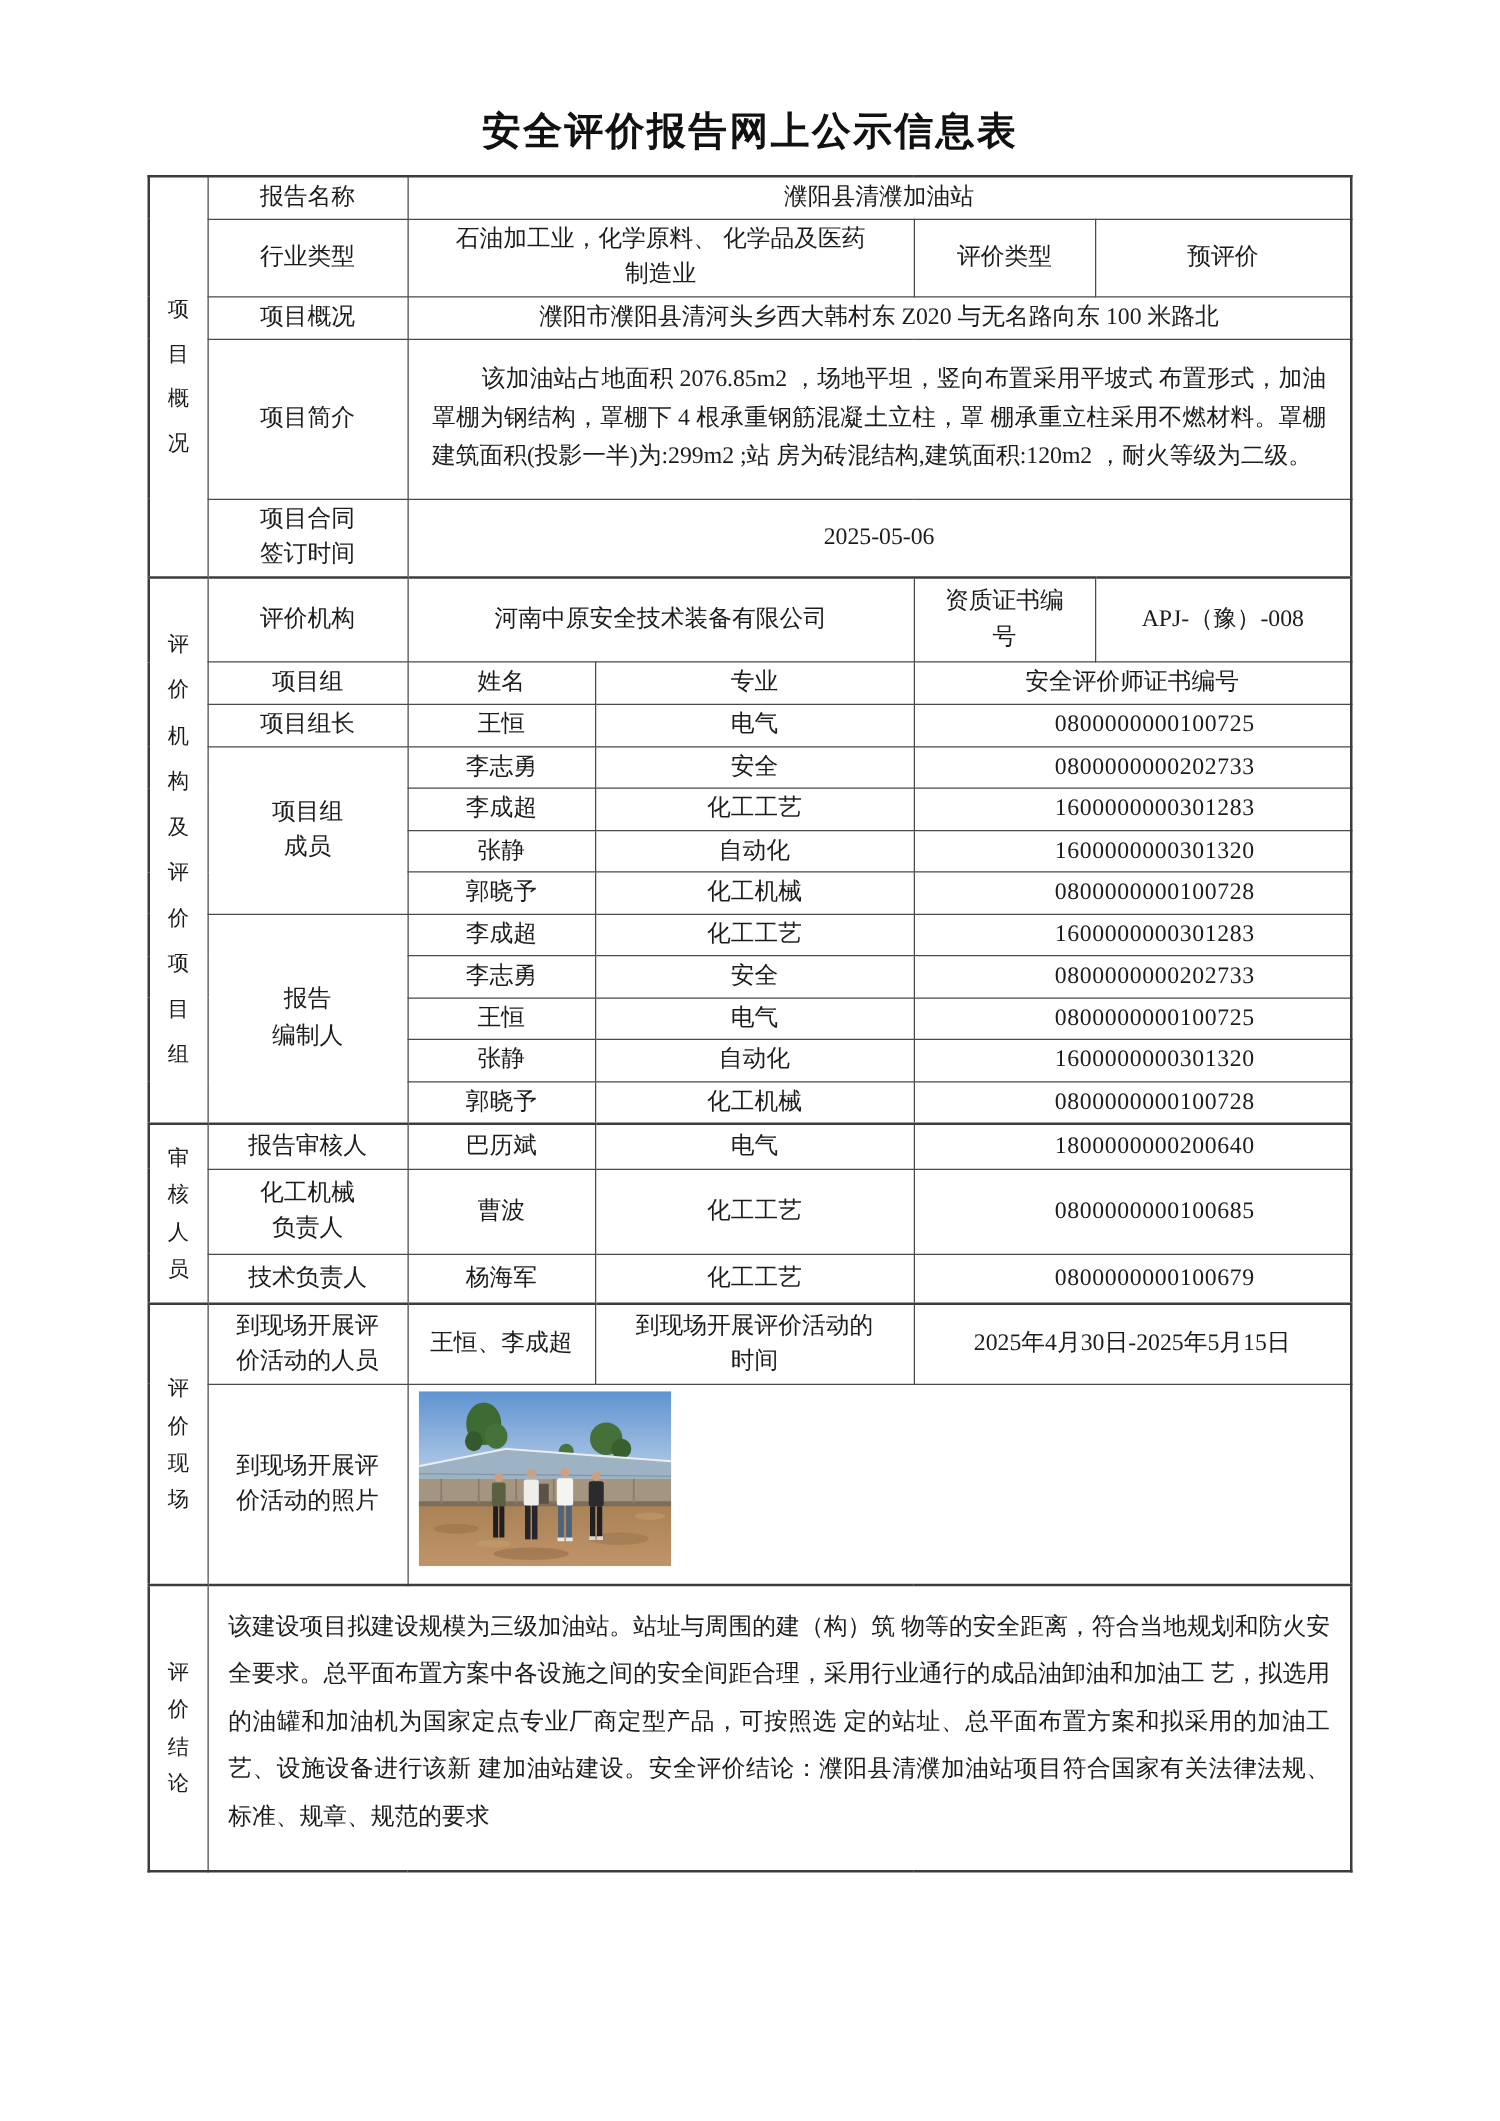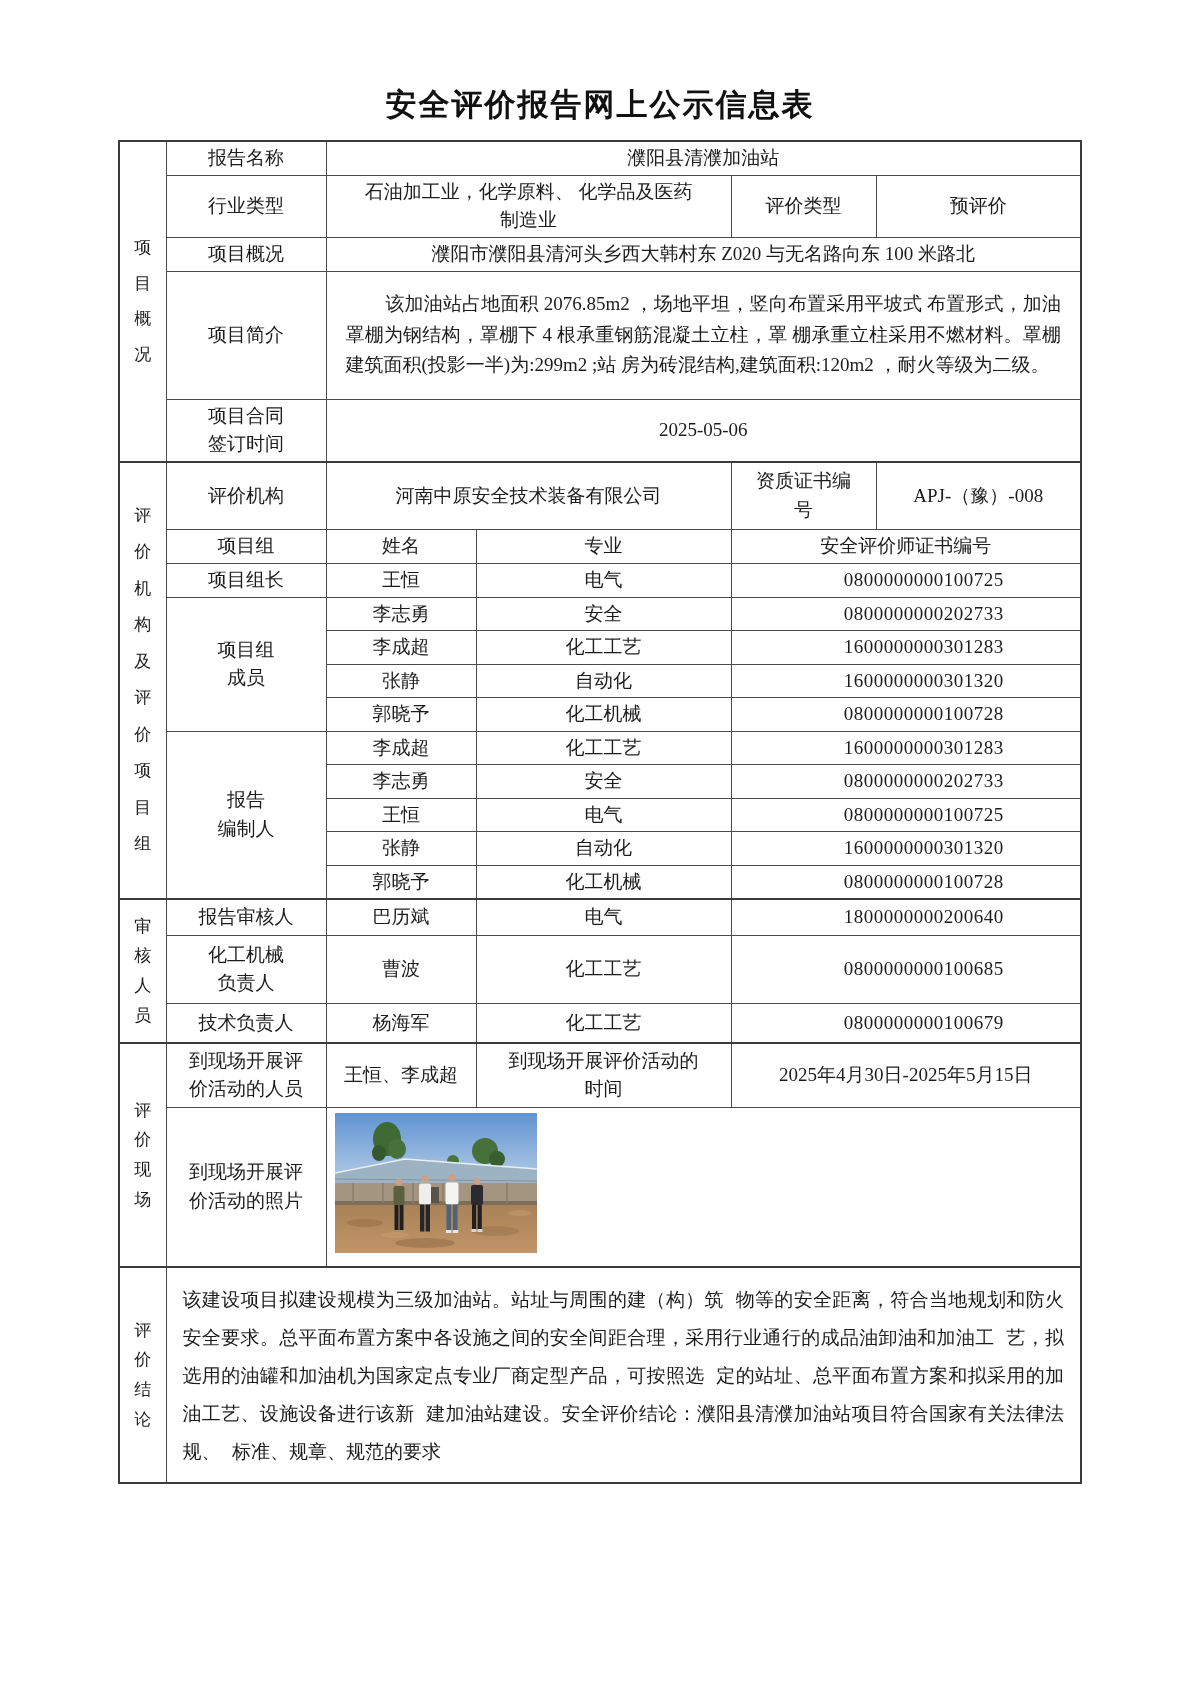--- a/index.html
+++ b/index.html
@@ -32,22 +32,22 @@
     line-height:2.1;font-size:17px;text-align:center;
   }
   .vtext.tall{line-height:2.15;}
   .vtext.tight{line-height:1.75;}
   .prewrap{white-space:pre-line;}
   td.para{
     text-align:justify;padding:8px 19px;line-height:1.62;
   }
   .indent2{text-indent:2.1em;}
   td.concl{
-    text-align:justify;padding:10px 16px;line-height:2.0;
-    vertical-align:top;padding-top:14px;font-family:Liberation Mono, monospace;
+    text-align:justify;padding:23px 16px;line-height:2.0;
+    vertical-align:top;padding-top:14px;
   }
   td.photo-cell{text-align:left;vertical-align:middle;padding:5px 8px;}
   .num{letter-spacing:0.5px;padding-left:40px;}
 </style>
 </head>
 <body>
 
 <div class="page">
 
   <div class="doc-title">安全评价报告网上公示信息表</div>

